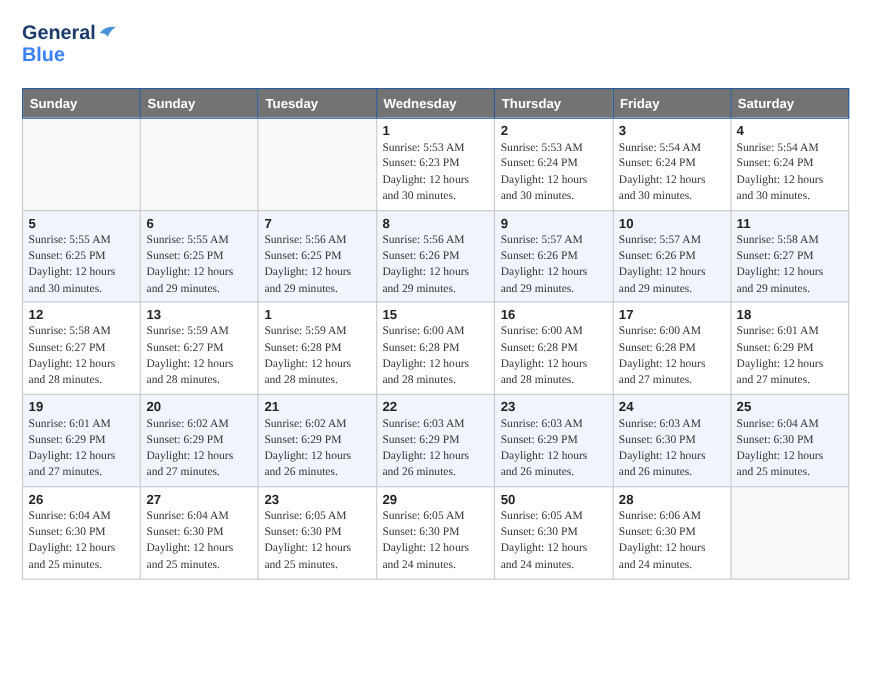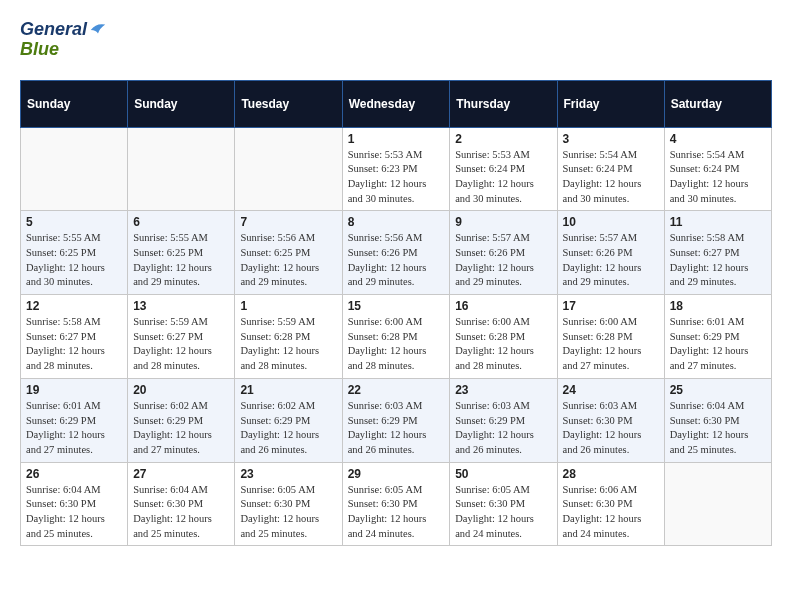--- a/index.html
+++ b/index.html
@@ -11,21 +11,20 @@
     }
     .page {
       width: 792px;
       padding: 16px 20px 20px 20px;
     }
     .header {
       display: flex;
       align-items: flex-start;
       justify-content: space-between;
       margin-bottom: 20px;
-      font-style: italic;
     }
     .logo {
       display: flex;
       align-items: center;
       margin-top: 4px;
     }
     .logo-text {
       font-size: 18px;
       font-weight: bold;
       color: #1a3a6b;
@@ -50,24 +49,24 @@
       color: #444;
       margin-top: 2px;
     }
     .calendar {
       width: 100%;
       border-collapse: collapse;
       margin-top: 8px;
       font-size: 11px;
     }
     .calendar th {
-      background: #0f172a;
+      background: #737373;
       color: #fff;
       text-align: left;
-      padding: 16px 6px;
+      padding: 6px 6px;
       font-size: 12px;
       font-weight: bold;
       border: 1px solid #2a5a9a;
     }
     .calendar td {
       border: 1px solid #c8c8c8;
       vertical-align: top;
       padding: 4px 5px;
       width: 108px;
       min-height: 70px;
@@ -102,21 +101,21 @@
 <div class="page">
   <div class="header">
     <div class="logo">
       <div>
         <div style="display:flex;align-items:center;">
           <span class="logo-text">General</span>
           <svg class="logo-icon" viewBox="0 0 20 20" xmlns="http://www.w3.org/2000/svg">
             <path d="M2 10 Q8 2 18 4 Q12 8 10 14 Q8 10 2 10Z" fill="#4a90d9"></path>
           </svg>
         </div>
-        <span class="logo-text" style="color:#4d7c0f;">Blue</span>
+        <span class="logo-text" style="color:#3b82f6;">Blue</span>
       </div>
     </div>
     <div class="title-block">
       <div class="cal-title"></div>
       <div class="cal-subtitle"></div>
     </div>
   </div>
 
   <table class="calendar">
     <thead>

